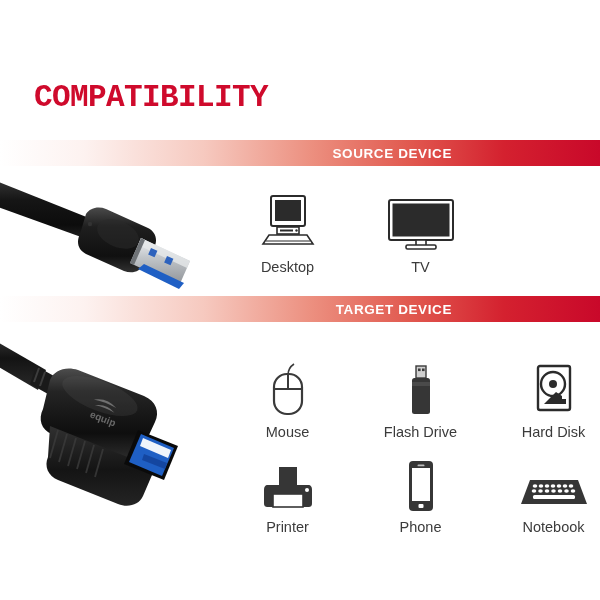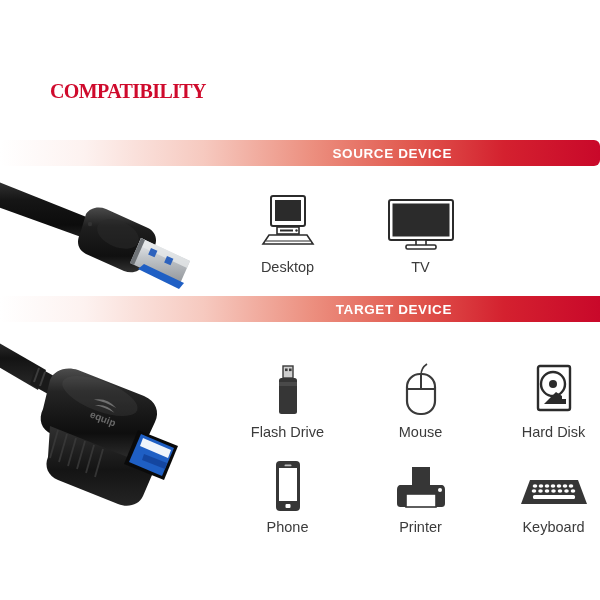--- a/index.html
+++ b/index.html
@@ -12,27 +12,27 @@
     width: 600px;
     height: 600px;
     background: #ffffff;
     overflow: hidden;
     font-family: "Liberation Sans", sans-serif;
   }
 
   
   #page-title {
     position: absolute;
-    left: 50px;
+    left: 34px;
     top: 80px;
-    font-size: 20px;
+    font-size: 31px;
     font-weight: bold;
     letter-spacing: -0.6px;
     color: #cf0a2c;
-    font-family: Liberation Serif, serif;
+    font-family: Liberation Mono, monospace;
     white-space: nowrap;
   }
 
   
   .section-bar {
     position: absolute;
     left: 0;
     width: 600px;
     height: 26px;
     background: linear-gradient(to right,
@@ -48,21 +48,21 @@
     position: absolute;
     right: 148px;
     top: 50%;
     transform: translateY(-50%);
     color: #ffffff;
     font-size: 13.5px;
     font-weight: bold;
     letter-spacing: 0.6px;
     white-space: nowrap;
   }
-  #bar-source { top: 140px; border-radius: 6px; }
+  #bar-source { top: 140px; }
   #bar-target { top: 296px; }
 
   
   .device-grid {
     position: absolute;
     display: flex;
     justify-content: flex-start;
   }
   .device-cell {
     width: 133px;
@@ -231,81 +231,81 @@
   </div>
 
   <div class="section-bar" id="bar-target">
     <span class="bar-label">TARGET DEVICE</span>
   </div>
 
   <div class="device-grid" id="grid-target-1">
 
     <div class="device-cell">
       <div class="device-icon">
+        <svg width="42" height="54" viewBox="0 0 42 54">
+          <path d="M21,12 C21,6 24,3 27,1" fill="none" stroke="#3a3a3a" stroke-width="1.6"></path>
+          <rect x="7" y="11" width="28" height="40" rx="13" fill="#ffffff" stroke="#3a3a3a" stroke-width="2.2"></rect>
+          <line x1="7.5" y1="26" x2="34.5" y2="26" stroke="#3a3a3a" stroke-width="2"></line>
+          <line x1="21" y1="11" x2="21" y2="26" stroke="#3a3a3a" stroke-width="2"></line>
+        </svg>
+      </div>
+      <div class="device-label">Mouse</div>
+    </div>
+
+    <div class="device-cell">
+      <div class="device-icon">
         <svg width="40" height="52" viewBox="0 0 40 52">
           <rect x="15" y="1" width="10" height="12" fill="#cfcfcf" stroke="#3a3a3a" stroke-width="1.4"></rect>
           <rect x="17" y="3.5" width="2.6" height="2.6" fill="#3a3a3a"></rect>
           <rect x="21" y="3.5" width="2.6" height="2.6" fill="#3a3a3a"></rect>
           <rect x="11" y="13" width="18" height="36" rx="2.5" fill="#363636"></rect>
           <rect x="11" y="17" width="18" height="4" fill="#4a4a4a"></rect>
         </svg>
       </div>
       <div class="device-label">Flash Drive</div>
     </div>
 
     <div class="device-cell">
       <div class="device-icon">
-        <svg width="42" height="54" viewBox="0 0 42 54">
-          <path d="M21,12 C21,6 24,3 27,1" fill="none" stroke="#3a3a3a" stroke-width="1.6"></path>
-          <rect x="7" y="11" width="28" height="40" rx="13" fill="#ffffff" stroke="#3a3a3a" stroke-width="2.2"></rect>
-          <line x1="7.5" y1="26" x2="34.5" y2="26" stroke="#3a3a3a" stroke-width="2"></line>
-          <line x1="21" y1="11" x2="21" y2="26" stroke="#3a3a3a" stroke-width="2"></line>
-        </svg>
-      </div>
-      <div class="device-label">Mouse</div>
-    </div>
-
-    <div class="device-cell">
-      <div class="device-icon">
         <svg width="46" height="54" viewBox="0 0 46 54">
           <rect x="7" y="3" width="32" height="44" rx="2" fill="#ffffff" stroke="#2b2b2b" stroke-width="2.4"></rect>
           <circle cx="22" cy="21" r="12" fill="none" stroke="#2b2b2b" stroke-width="2.4"></circle>
           <circle cx="22" cy="21" r="4" fill="#2b2b2b"></circle>
           <path d="M13,41 L25,29 L31,33 L31,41 Z" fill="#2b2b2b"></path>
           <rect x="27" y="36" width="8" height="5" fill="#2b2b2b"></rect>
         </svg>
       </div>
       <div class="device-label">Hard Disk</div>
     </div>
   </div>
 
   <div class="device-grid" id="grid-target-2">
 
     <div class="device-cell">
       <div class="device-icon">
+        <svg width="52" height="46" viewBox="0 0 52 46">
+          <rect x="17" y="1" width="18" height="18" fill="#363636"></rect>
+          <path d="M6,19 L46,19 C49,19 50,21 50,24 L50,37 C50,40 49,41 46,41 L6,41 C3,41 2,40 2,37 L2,24 C2,21 3,19 6,19 Z" fill="#363636"></path>
+          <rect x="11" y="28" width="30" height="13" fill="#ffffff" stroke="#363636" stroke-width="1.6"></rect>
+          <circle cx="45" cy="24" r="2" fill="#ffffff"></circle>
+        </svg>
+      </div>
+      <div class="device-label">Printer</div>
+    </div>
+
+    <div class="device-cell">
+      <div class="device-icon">
         <svg width="34" height="52" viewBox="0 0 34 52">
           <rect x="5" y="1" width="24" height="50" rx="4" fill="#363636"></rect>
           <rect x="8" y="8" width="18" height="33" fill="#ffffff"></rect>
           <rect x="13.5" y="4.5" width="7" height="1.8" rx="0.9" fill="#bdbdbd"></rect>
           <rect x="14.5" y="44" width="5" height="4" rx="1" fill="#ffffff"></rect>
         </svg>
       </div>
       <div class="device-label">Phone</div>
-    </div>
-
-    <div class="device-cell">
-      <div class="device-icon">
-        <svg width="52" height="46" viewBox="0 0 52 46">
-          <rect x="17" y="1" width="18" height="18" fill="#363636"></rect>
-          <path d="M6,19 L46,19 C49,19 50,21 50,24 L50,37 C50,40 49,41 46,41 L6,41 C3,41 2,40 2,37 L2,24 C2,21 3,19 6,19 Z" fill="#363636"></path>
-          <rect x="11" y="28" width="30" height="13" fill="#ffffff" stroke="#363636" stroke-width="1.6"></rect>
-          <circle cx="45" cy="24" r="2" fill="#ffffff"></circle>
-        </svg>
-      </div>
-      <div class="device-label">Printer</div>
     </div>
 
     <div class="device-cell">
       <div class="device-icon">
         <svg width="70" height="36" viewBox="0 0 70 36">
           <path d="M11,4 L59,4 L68,28 L2,28 Z" fill="#363636"></path>
           <g fill="#ffffff">
             <ellipse cx="16" cy="10" rx="2.3" ry="1.7"></ellipse>
             <ellipse cx="22" cy="10" rx="2.3" ry="1.7"></ellipse>
             <ellipse cx="28" cy="10" rx="2.3" ry="1.7"></ellipse>
@@ -318,17 +318,17 @@
             <ellipse cx="21.5" cy="15" rx="2.3" ry="1.7"></ellipse>
             <ellipse cx="28" cy="15" rx="2.3" ry="1.7"></ellipse>
             <ellipse cx="34.5" cy="15" rx="2.3" ry="1.7"></ellipse>
             <ellipse cx="41" cy="15" rx="2.3" ry="1.7"></ellipse>
             <ellipse cx="47.5" cy="15" rx="2.3" ry="1.7"></ellipse>
             <ellipse cx="54" cy="15" rx="2.3" ry="1.7"></ellipse>
           </g>
           <rect x="14" y="19" width="42" height="4" rx="1.5" fill="#ffffff"></rect>
         </svg>
       </div>
-      <div class="device-label">Keyboard</div>
+      <div class="device-label">Notebook</div>
     </div>
   </div>
 
 </div>
 
 </body></html>

